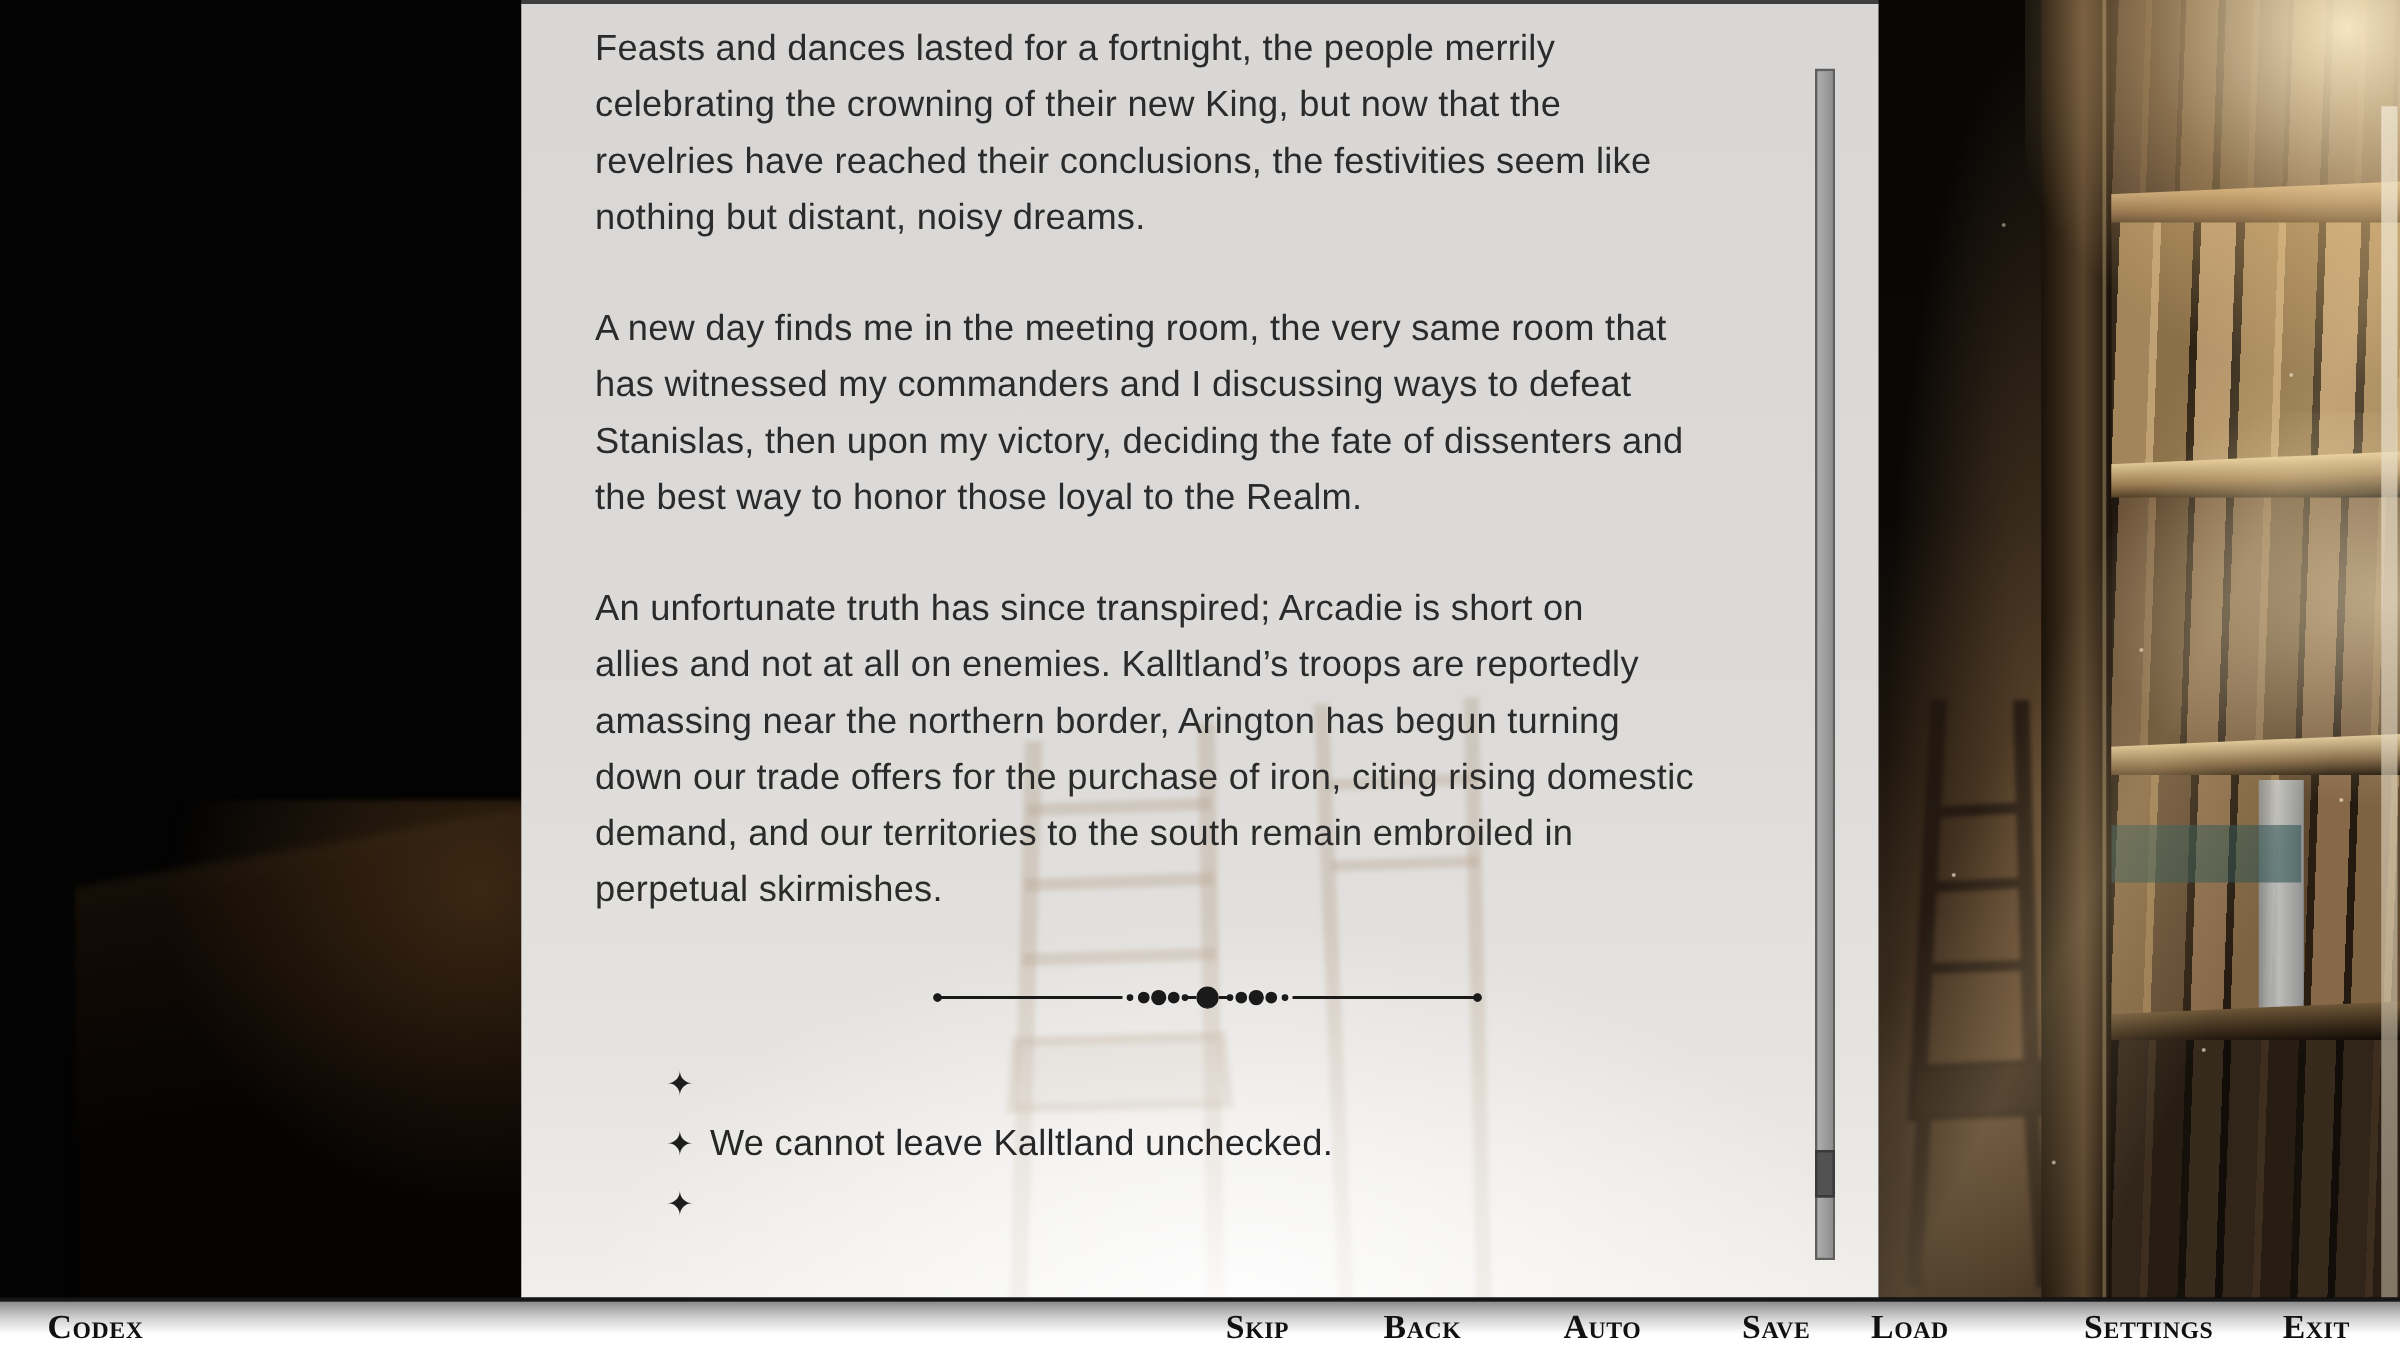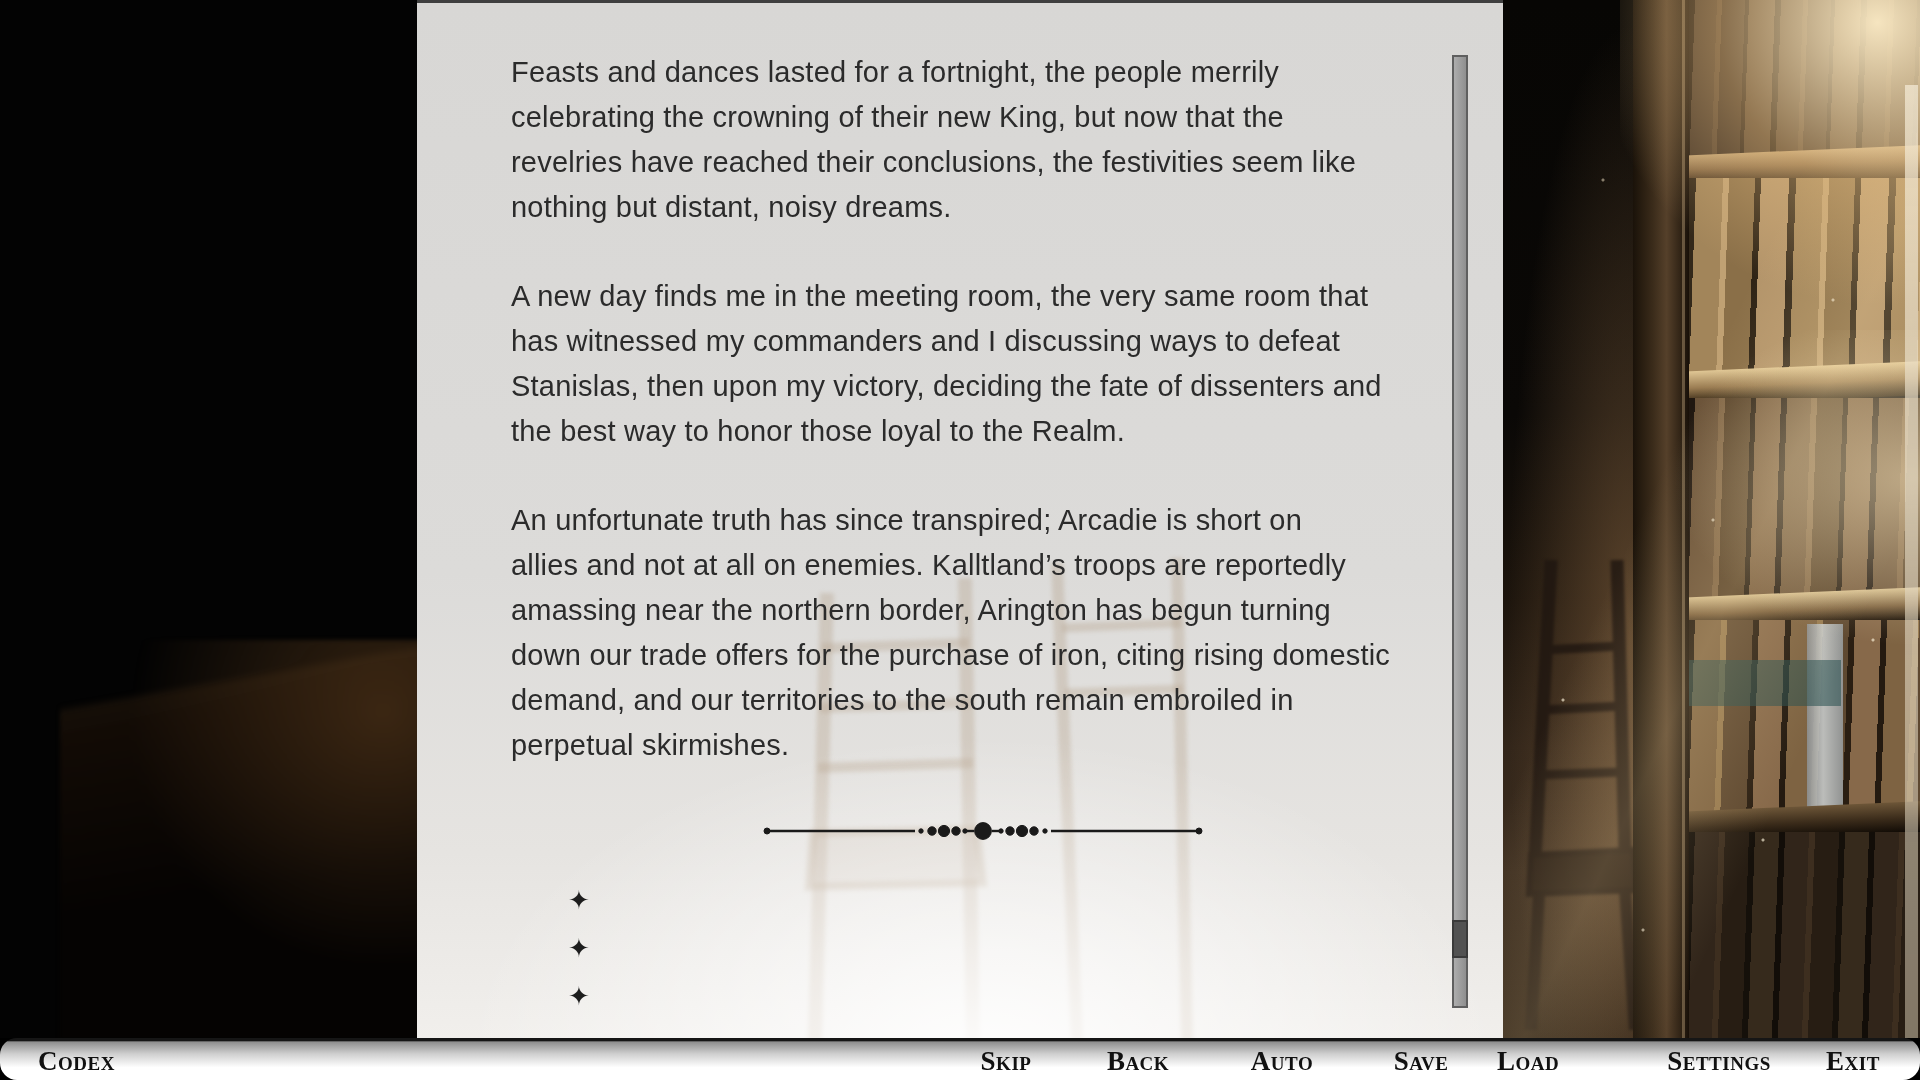--- a/index.html
+++ b/index.html
@@ -14,21 +14,21 @@
         linear-gradient(170deg, transparent 14%, rgba(58,38,18,.35) 16%, rgba(20,12,6,.9) 22%, #050302 60%);
       filter:blur(2px);}
 
   
   .panel{position:absolute;left:417px;top:0;width:1086px;height:1038px;
          background:linear-gradient(180deg,#d8d7d5 0%,#dcdbd9 55%,#e6e4e1 82%,#f1efec 100%);
          border-top:3px solid #3f3f3f;box-sizing:border-box;overflow:hidden;}
   .ghosts{position:absolute;inset:0;pointer-events:none;filter:blur(2px);opacity:.55;}
   .panel-glow{position:absolute;left:0;bottom:0;width:100%;height:330px;pointer-events:none;
          background:radial-gradient(ellipse at 52% 108%, rgba(255,255,255,.95), rgba(255,255,255,0) 65%);}
-  .panel-content{position:relative;padding:14px 48px 0 94px;box-sizing:border-box;width:100%;height:100%;margin-top:33px;}
+  .panel-content{position:relative;padding:14px 48px 0 59px;box-sizing:border-box;width:100%;height:100%;}
   .para{font-size:29px;line-height:45px;color:#2b2b2b;margin:0 0 44px 0;white-space:pre-line;letter-spacing:.2px;}
   .divider-wrap{width:100%;display:flex;justify-content:center;margin:52px 0 34px 0;}
   .choices{margin:0 0 0 57px;}
   .choice{display:flex;align-items:baseline;font-size:29px;line-height:48px;color:#262626;cursor:pointer;letter-spacing:.2px;}
   .choice .bullet{margin-right:13px;font-size:26px;color:#1d1d1d;}
 
   
   .vscroll{position:absolute;left:1452px;top:55px;width:16px;height:953px;
            background:linear-gradient(90deg,#adadad,#8f8f8f);
            border:2px solid #5f5f5f;box-sizing:border-box;}
@@ -74,21 +74,21 @@
         radial-gradient(circle 2px at 60px 700px, rgba(255,245,220,.8) 0 1px, transparent 2px),
         radial-gradient(circle 2px at 210px 520px, rgba(255,245,220,.7) 0 1px, transparent 2px),
         radial-gradient(circle 1.5px at 260px 840px, rgba(255,245,220,.8) 0 1px, transparent 2px),
         radial-gradient(circle 2px at 330px 300px, rgba(255,245,220,.7) 0 1px, transparent 2px),
         radial-gradient(circle 1.5px at 140px 930px, rgba(255,245,220,.7) 0 1px, transparent 2px),
         radial-gradient(circle 2px at 370px 640px, rgba(255,245,220,.8) 0 1px, transparent 2px),
         radial-gradient(circle 1.5px at 100px 180px, rgba(255,240,210,.6) 0 1px, transparent 2px);}
 
   
   .menubar{position:absolute;left:0;top:1038px;width:1920px;height:42px;
-      background:linear-gradient(180deg,#161616 0%,#161616 7%,#8e8e8e 9%,#cfcfcf 38%,#ffffff 70%,#ffffff 100%);border-radius:17px;}
+      background:linear-gradient(180deg,#161616 0%,#161616 7%,#8e8e8e 9%,#cfcfcf 38%,#ffffff 70%,#ffffff 100%);}
   .menu-item{position:absolute;top:7px;transform:translateX(-50%);
       font-family:"Liberation Serif","DejaVu Serif",serif;font-weight:700;
       font-variant-caps:small-caps;font-size:27px;line-height:32px;color:#111;cursor:pointer;letter-spacing:.5px;}
   .menu-codex{position:absolute;left:38px;top:7px;transform:none;}
 </style>
 </head>
 <body>
 
 <div id="stage">
 
@@ -150,20 +150,21 @@
           <circle cx="436" cy="11" r="3"></circle>
         </svg>
       </div>
 
       <div class="choices">
         <div class="choice">
           <span class="bullet">✦</span>
         </div>
         <div class="choice">
           <span class="bullet">✦</span>
+          <span>We cannot leave Kalltland unchecked.</span>
         </div>
         <div class="choice">
           <span class="bullet">✦</span>
         </div>
       </div>
     </div>
   </div>
 
   <div class="vscroll">
     <div class="thumb"></div>

